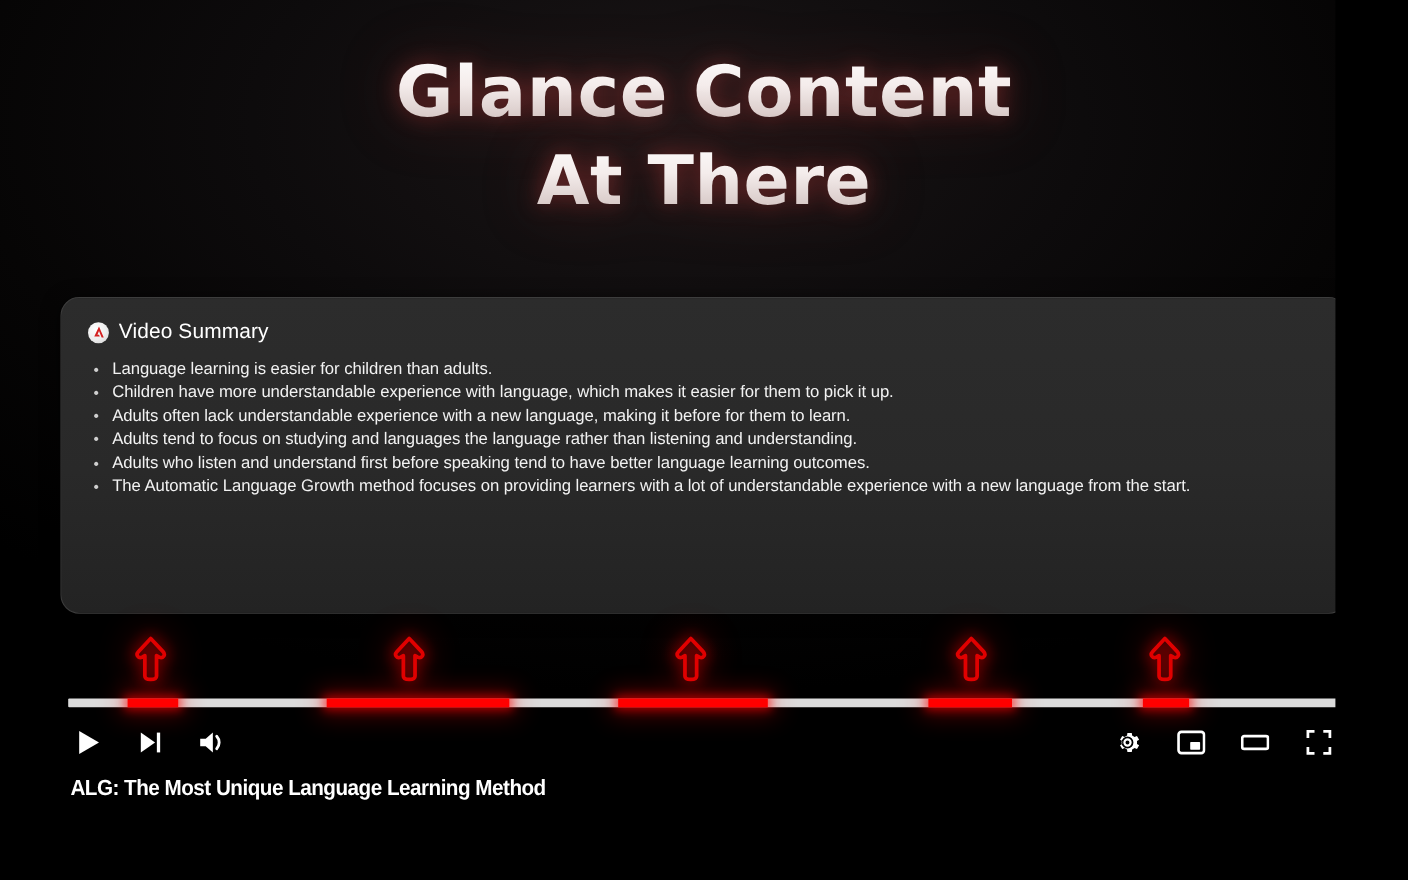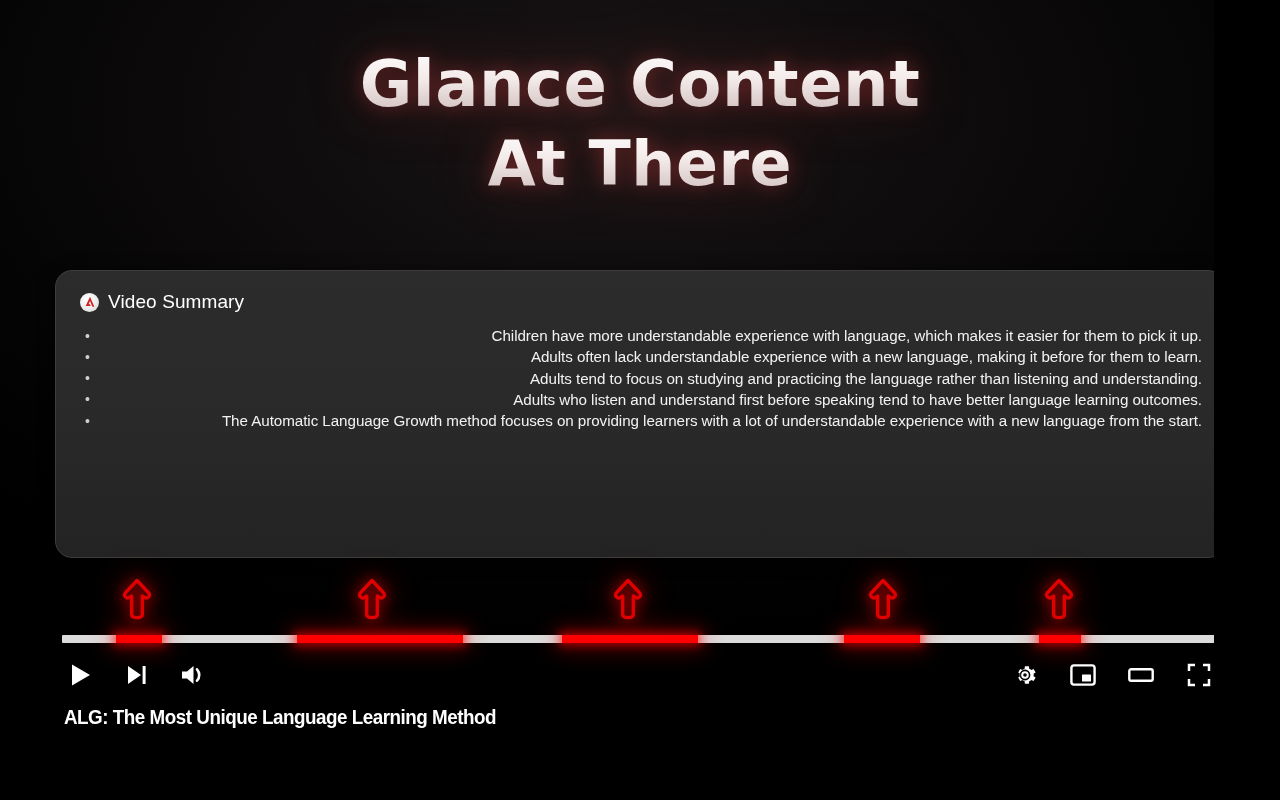--- a/index.html
+++ b/index.html
@@ -53,21 +53,20 @@
     position: absolute;
     left: 55px;
     top: 270px;
     width: 1170px;
     height: 288px;
     background: linear-gradient(180deg, #2c2c2c 0%, #292929 55%, #232323 100%);
     border: 1px solid #3d3d3d;
     border-radius: 17px;
     padding: 20px 22px 16px 24px;
     box-shadow: 0 2px 16px rgba(0,0,0,0.6);
-    text-align: right;
   }
 
   .card-head {
     display: flex;
     align-items: center;
     gap: 9px;
     margin-bottom: 13px;
   }
   .brand-badge {
     width: 19px;
@@ -203,23 +202,24 @@
     <div class="card-head">
       <span class="brand-badge">
         <svg viewBox="0 0 24 24" width="14" height="14" aria-hidden="true">
           <path d="M12 3.2 L19.4 20.2 L16.1 20.2 L12 10.2 L9.6 16.0 L12.0 16.0 L13.2 18.8 L4.6 18.8 Z" fill="#d42020"></path>
         </svg>
       </span>
       <span class="card-title">Video Summary</span>
     </div>
 
     <ul class="bullets">
+        <li>Language learning is easier for children than adults.</li>
         <li>Children have more understandable experience with language, which makes it easier for them to pick it up.</li>
         <li>Adults often lack understandable experience with a new language, making it before for them to learn.</li>
-        <li>Adults tend to focus on studying and practicing the language rather than listening and understanding.</li>
+        <li>Adults tend to focus on studying and languages the language rather than listening and understanding.</li>
         <li>Adults who listen and understand first before speaking tend to have better language learning outcomes.</li>
         <li>The Automatic Language Growth method focuses on providing learners with a lot of understandable experience with a new language from the start.</li>
       </ul>
   </div>
 
   <div class="player">
 
     <div class="markers-row">
         <div class="marker" style="left: 137.27px;">
           <svg viewBox="0 0 34 46" aria-hidden="true">

